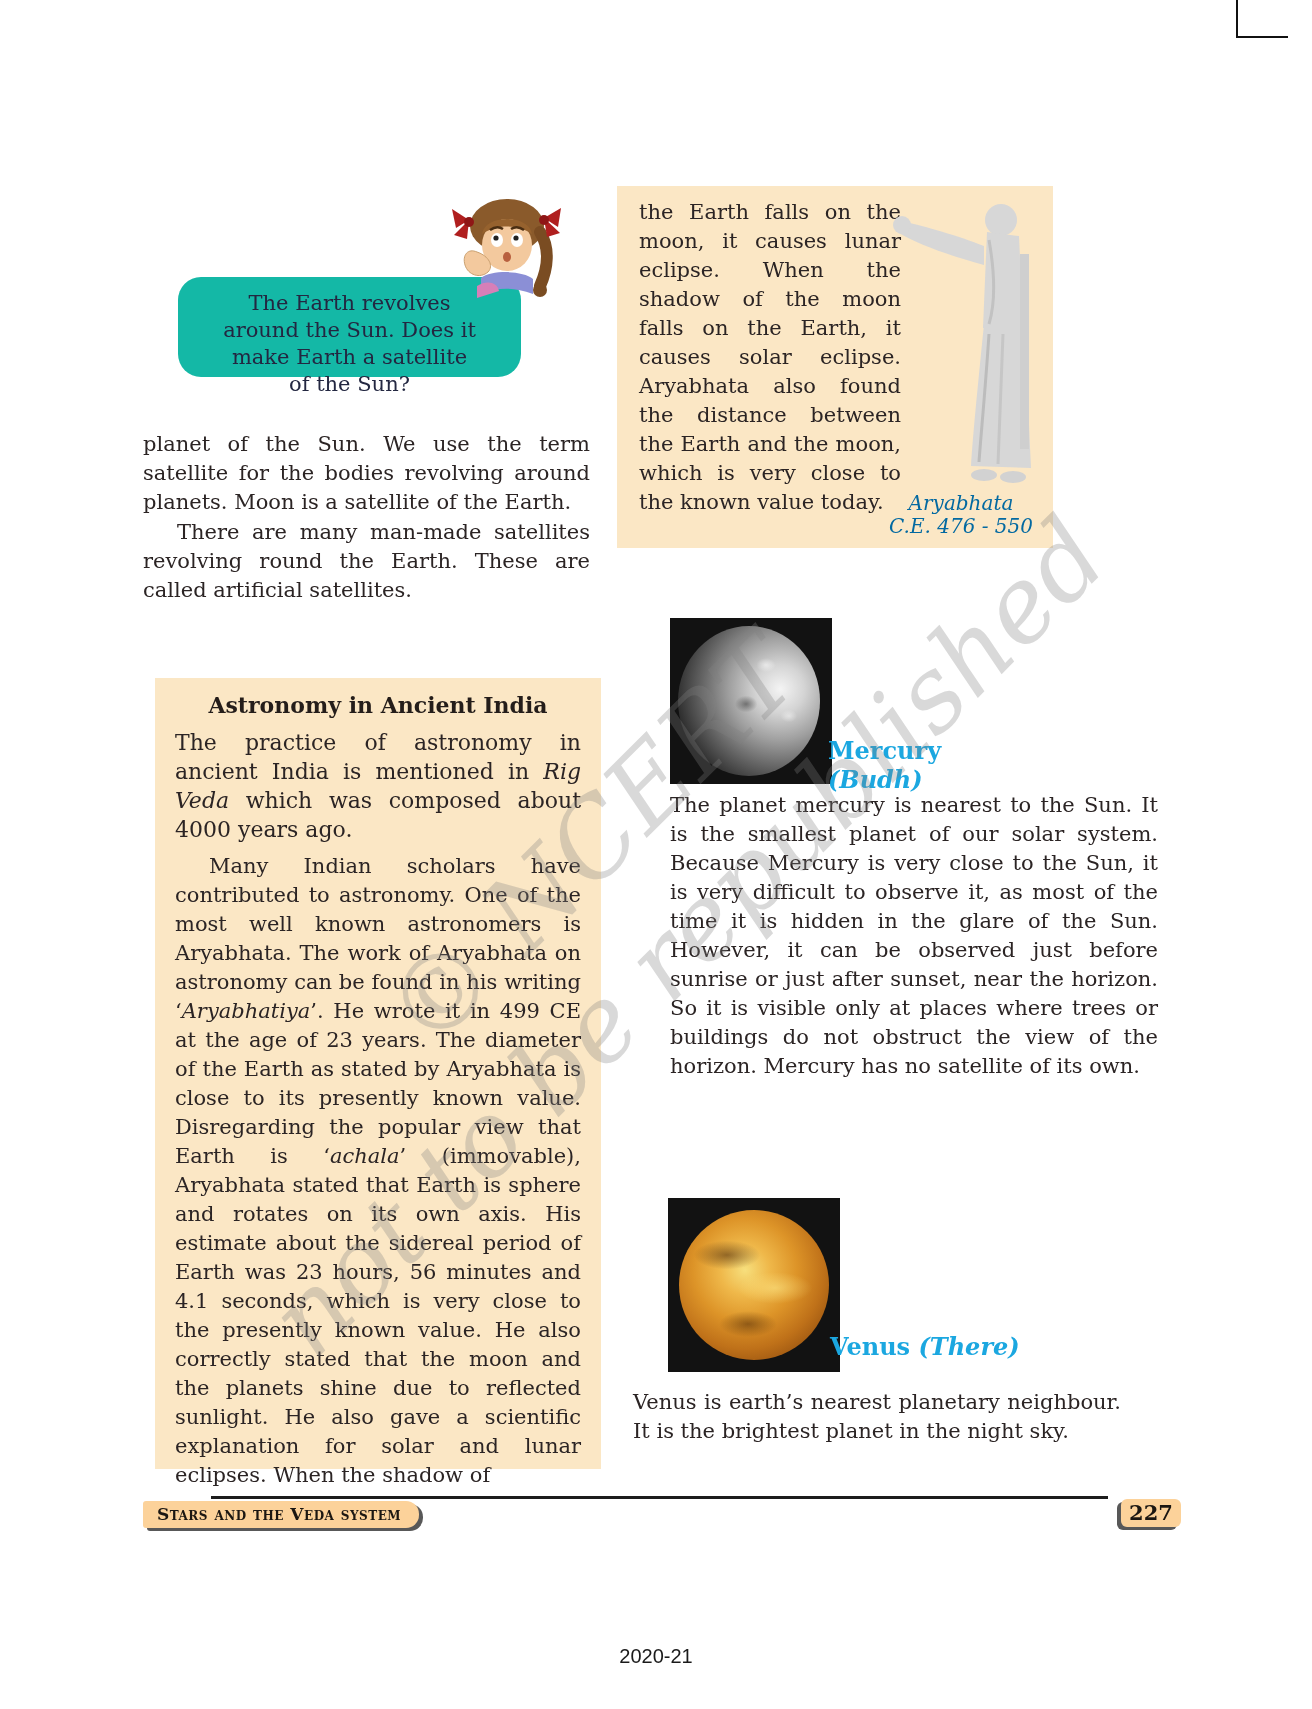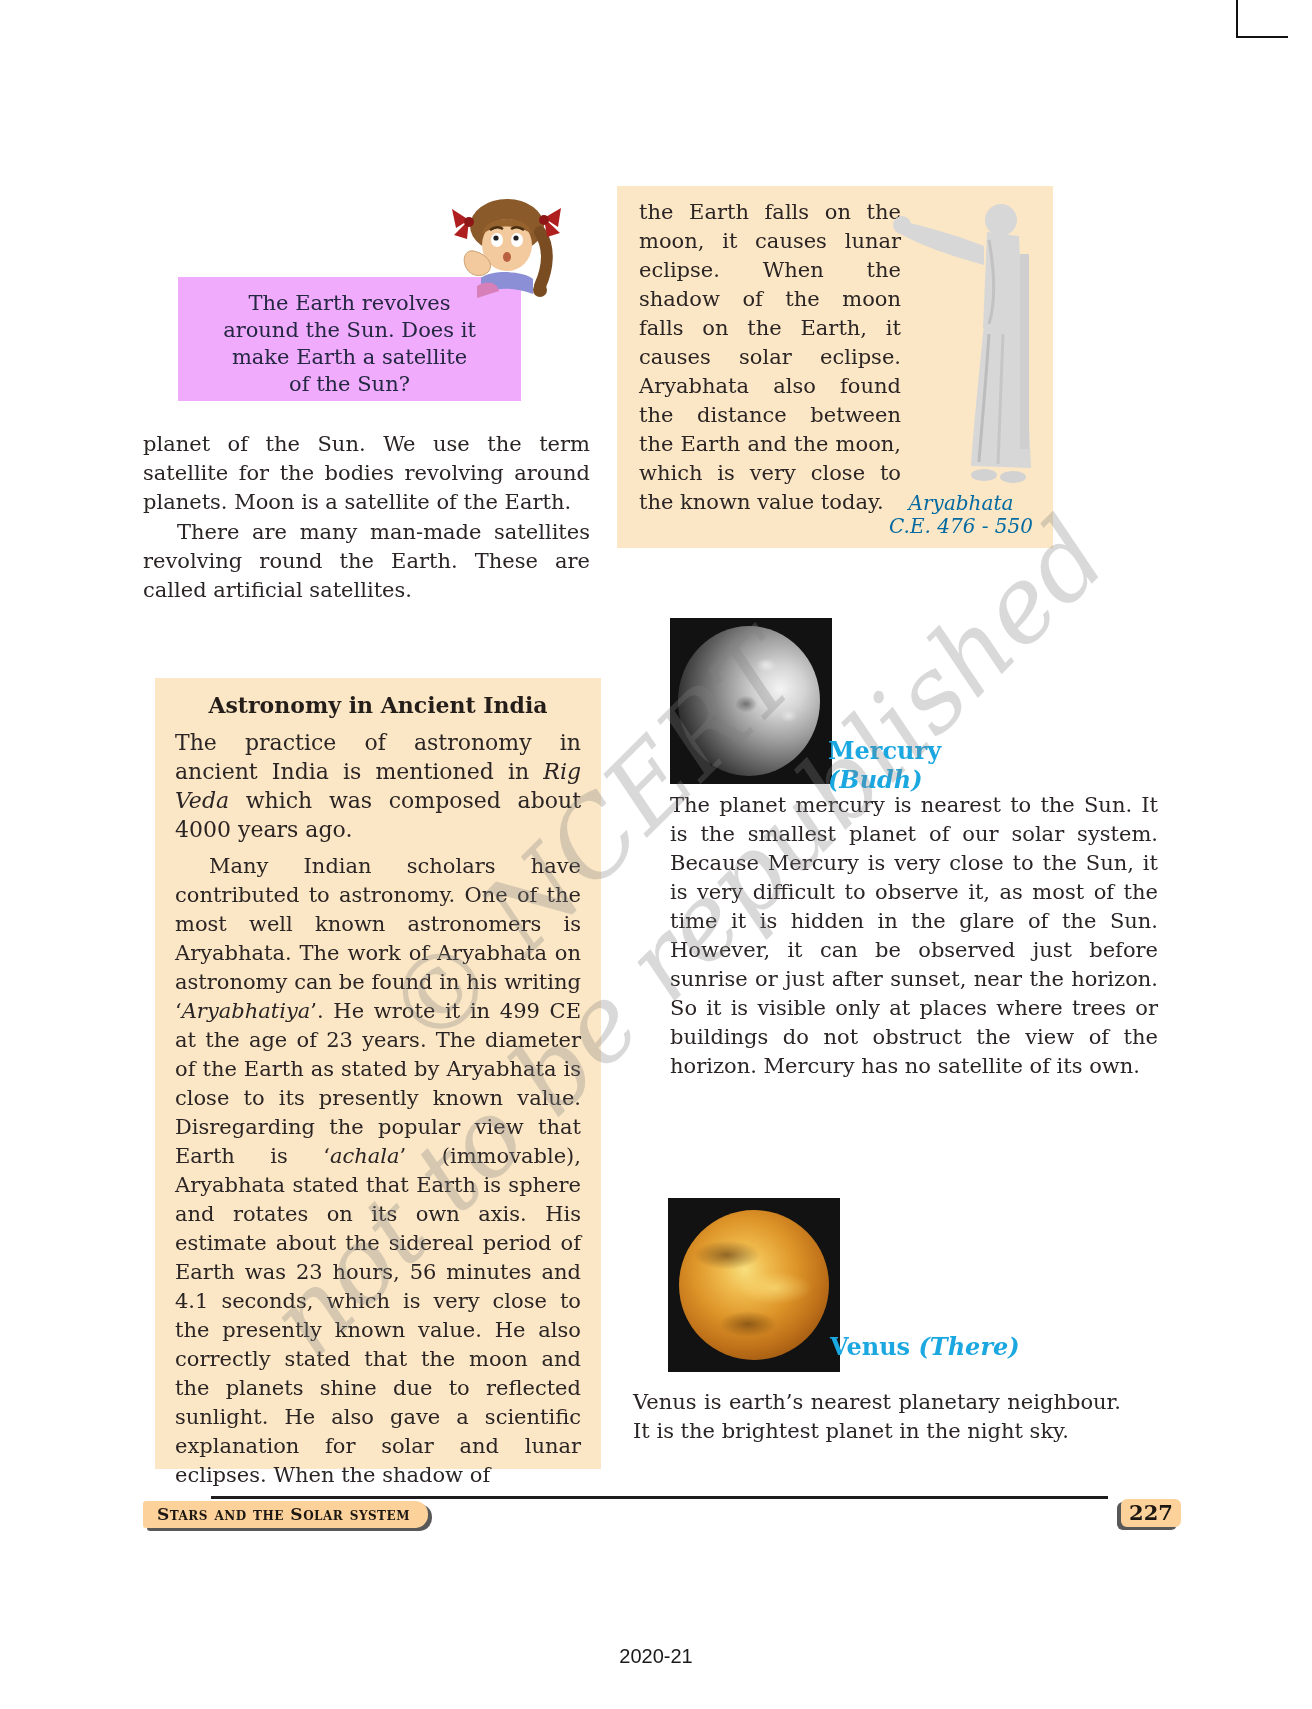--- a/index.html
+++ b/index.html
@@ -10,21 +10,21 @@
   .abs{position:absolute;}
   .justify{text-align:justify;}
   .i{font-style:italic;}
   p{margin:0;}
 
   
   .corner-mark{left:1236px;top:0;width:50px;height:36px;
     border-left:2px solid #111;border-bottom:2px solid #111;}
 
   
-  .bubble{left:178px;top:277px;width:343px;height:124px;background:#f0abfc;}
+  .bubble{left:178px;top:277px;width:343px;height:100px;background:#14b8a6;border-radius:23px;}
   .bubble-text{padding-top:13px;text-align:center;font-size:21px;line-height:27px;color:#232741;}
 
   .girl{left:447px;top:190px;width:118px;height:110px;}
 
   
   .cream{background:#fbe7c5;}
   .eclipse-box{left:617px;top:186px;width:436px;height:362px;}
   .eclipse-text{left:22px;top:12px;width:262px;font-size:21px;line-height:29px;}
   .statue{left:272px;top:8px;width:160px;height:300px;}
   .statue-caption{left:258px;top:306px;width:172px;text-align:center;
@@ -163,20 +163,20 @@
   <div class="abs planet-heading venus-heading"><span>Venus </span><span class="i">(There)</span></div>
   <p class="abs body-text justify venus-para">Venus is earth’s nearest planetary neighbour. It is the brightest planet in the night sky.</p>
 
   <div class="abs watermark">
     <div class="wline">© NCERT</div>
     <div class="wline">not to be republished</div>
   </div>
 
   <div class="abs footer-rule"></div>
   <div class="abs footer-tab">
-    <span>Stars and the Solar system</span>
+    <span>Stars and the Veda system</span>
   </div>
   <div class="abs pagenum">
     <span>227</span>
   </div>
   <div class="abs year">2020-21</div>
 
 </div>
 
 </body></html>

